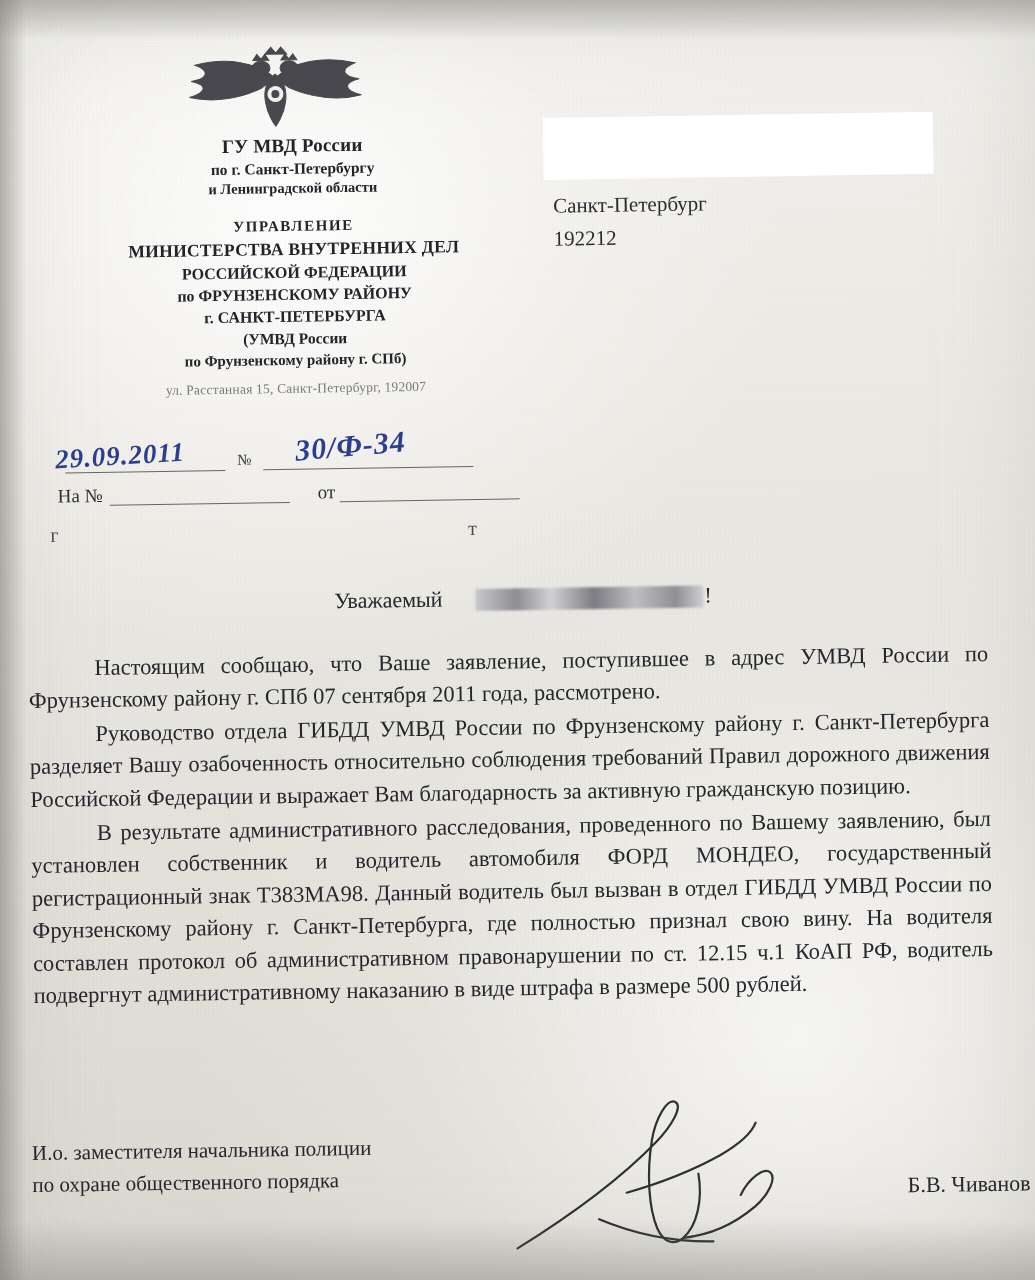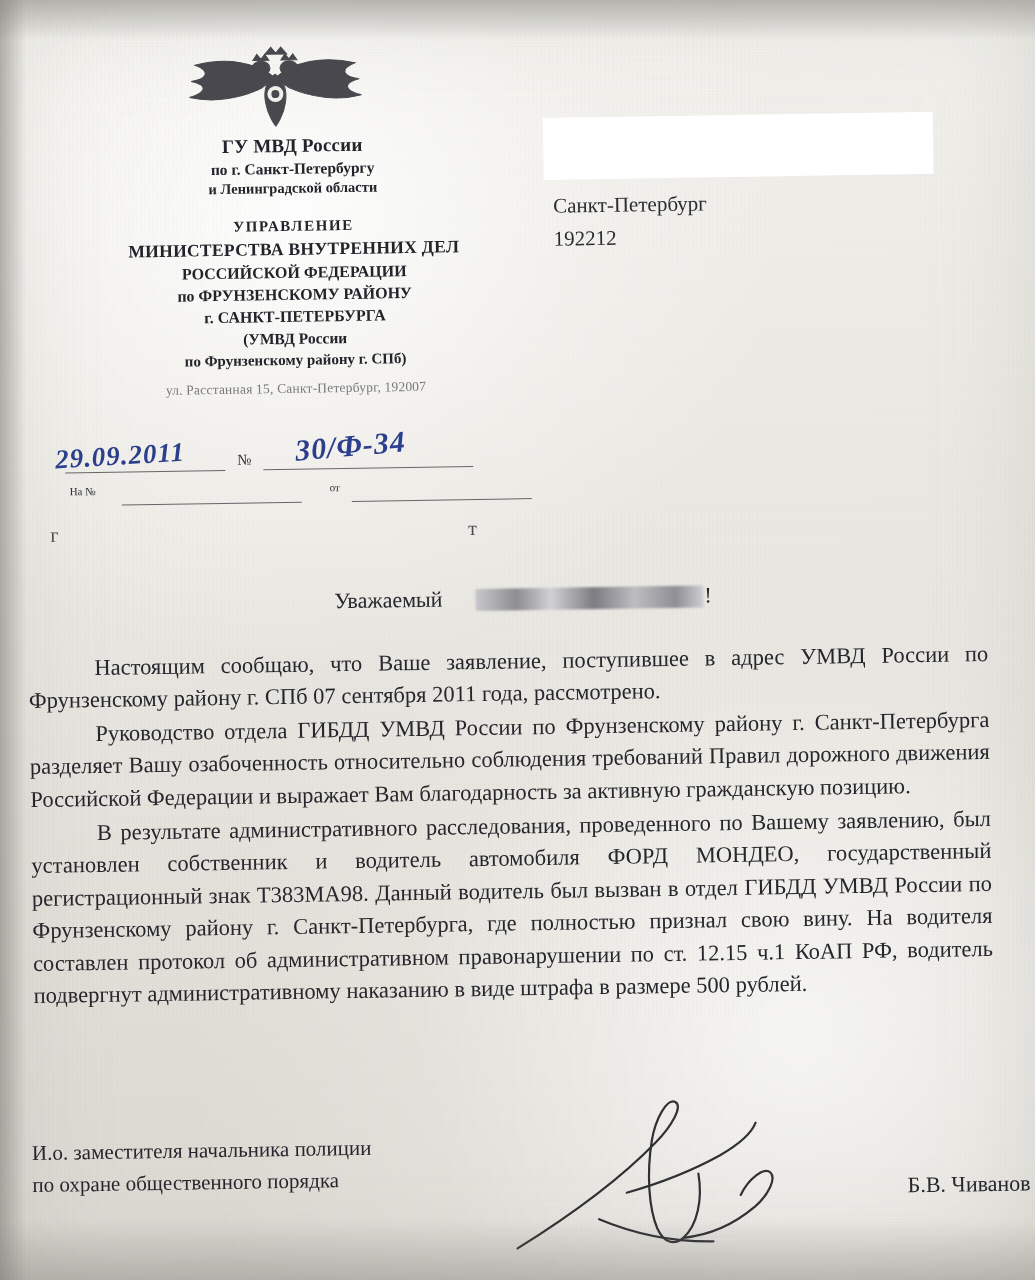--- a/index.html
+++ b/index.html
@@ -180,23 +180,23 @@
     font-size: 27px;
   }
   .hand-num {
     left: 298px;
     top: 426px;
     font-size: 30px;
     transform: rotate(-4deg);
   }
   .na-line {
     position: absolute;
-    left: 72px;
+    left: 60px;
     top: 478px;
-    font-size: 11px;
+    font-size: 19px;
     color: #2f2f36;
   }
 
   
   .bracket {
     position: absolute;
     font-size: 20px;
     color: #4a4a50;
     font-family: "Liberation Serif", serif;
   }

